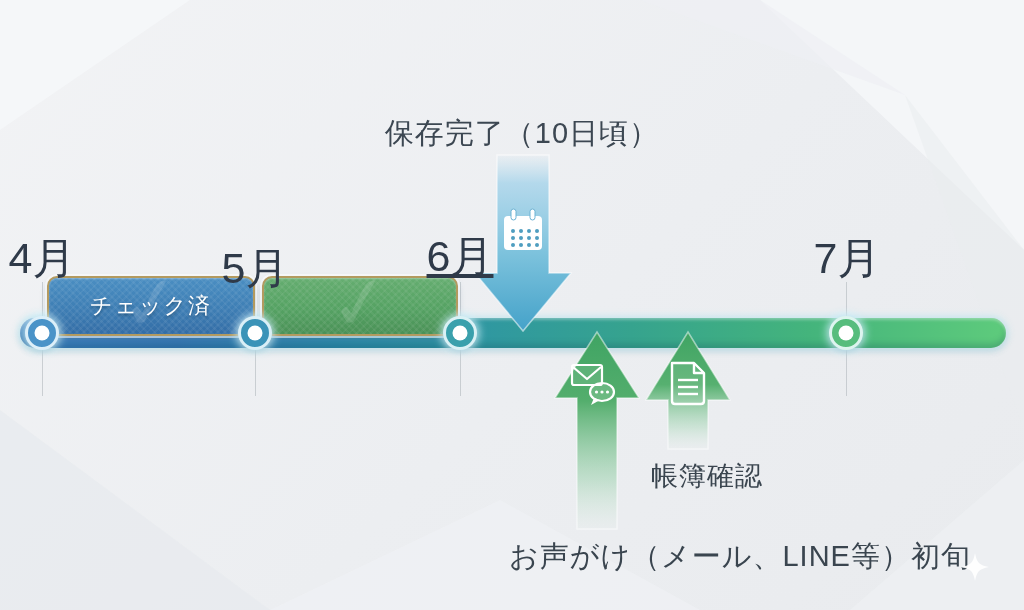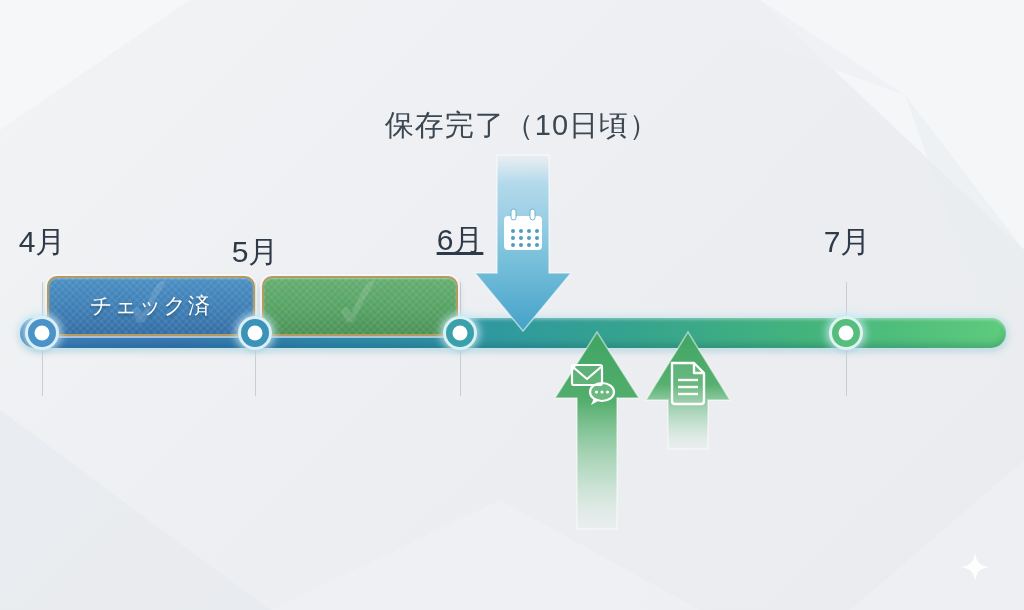--- a/index.html
+++ b/index.html
@@ -82,22 +82,23 @@
     width:15px; height:15px; border-radius:50%;
     transform:translate(-50%,-50%); background:#fff;
   }
 
   .arrow-svg { position:absolute; z-index:4; }
 
   
   .txt {
     position:absolute; color:#3a454f; z-index:6; white-space:nowrap;
     transform:translateX(-50%);
-  }
-  .month { font-size:30px; font-weight:500; color:#2f3a49; }
+    margin-top:8px;
+  }
+  .month { font-size:43px; font-weight:500; color:#2f3a49; }
   .anno-title { font-size:29px; font-weight:500; color:#3c4752; letter-spacing:1px; }
   .anno-label { font-weight:500; letter-spacing:1px; }
 
   .sparkle { position:absolute; left:960px; top:552px; z-index:6; }
 </style>
 </head>
 <body>
 <div class="canvas">
 
   <svg class="facets" width="1024" height="610" viewBox="0 0 1024 610">
@@ -198,18 +199,20 @@
       <line x1="35" y1="65" x2="55" y2="65"></line>
     </g>
   </svg>
 
   <div class="node" style="left: 25px; background: rgb(74, 147, 200);"></div>
   <div class="node" style="left: 238px; background: rgb(59, 147, 184);"></div>
   <div class="node" style="left: 443px; background: rgb(58, 160, 172);"></div>
   <div class="node" style="left: 829px; background: rgb(87, 189, 125);"></div>
 
   <div class="txt anno-title" style="left:522px; top:106px;">保存完了（10日頃）</div>
+  <div class="txt anno-label" style="left:707px; top:450px; font-size:27px;">帳簿確認</div>
+  <div class="txt anno-label" style="left:740px; top:529px; font-size:29px;">お声がけ（メール、LINE等）初旬</div>
 
   <svg class="sparkle" width="30" height="30" viewBox="-15 -15 30 30">
     <path d="M0,-14 C2,-4 4,-2 14,0 C4,2 2,4 0,14 C-2,4 -4,2 -14,0 C-4,-2 -2,-4 0,-14 Z" fill="#ffffff" opacity="0.92"></path>
   </svg>
 
 </div>
 
 </body></html>

